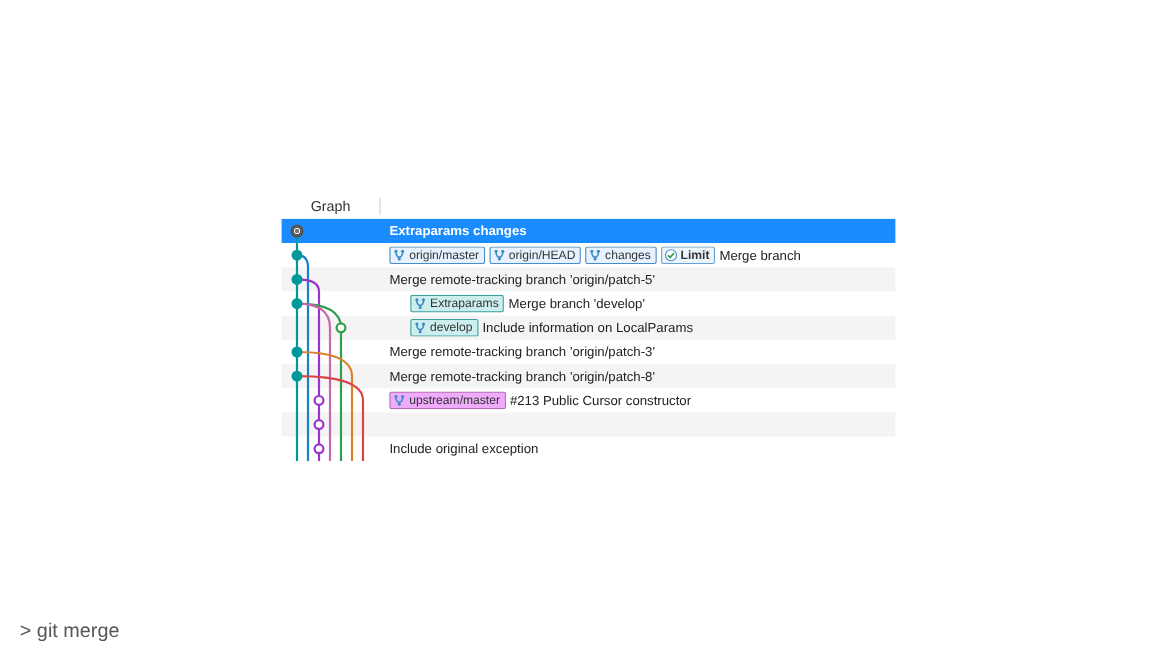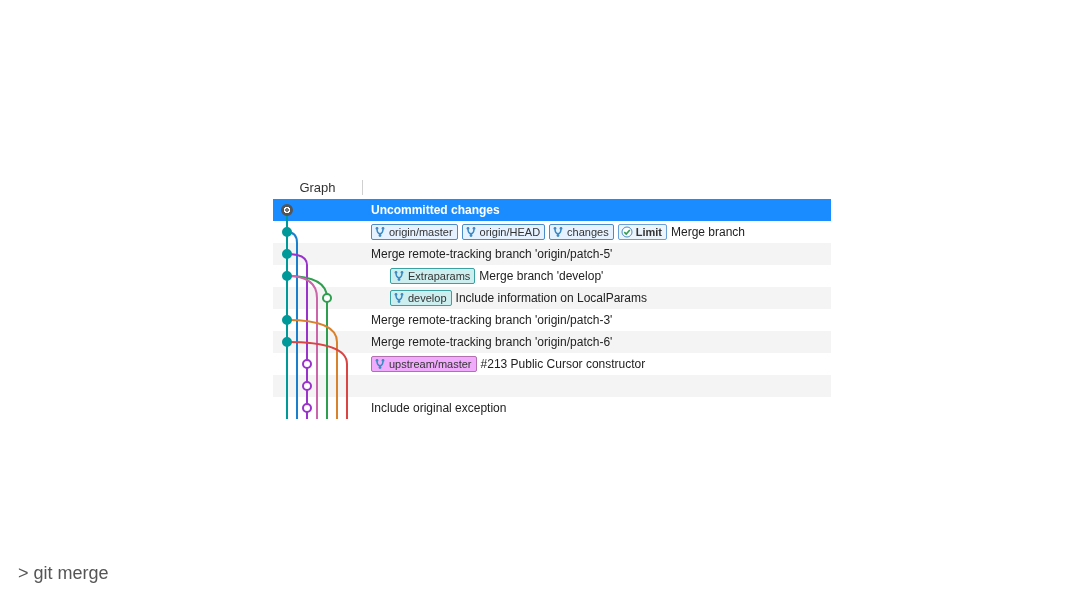--- a/index.html
+++ b/index.html
@@ -9,21 +9,21 @@
     background: #fff;
     width: 1068px;
     height: 600px;
     position: relative;
     overflow: hidden;
   }
 
   
   .panel {
     position: absolute;
-    left: 273px;
+    left: 256px;
     top: 180px;
     width: 558px;
   }
 
   
   .header {
     display: flex;
     font-size: 13px;
     color: #333;
     padding-bottom: 4px;
@@ -144,21 +144,21 @@
 <div class="panel">
   <div class="header">
     <div class="header-graph">Graph</div>
   </div>
   <div class="rows" id="rows" style="position: relative;">
   <div class="row selected">
         <div class="graph-cell">
           <div class="node working" style="left: 14px; color: rgb(85, 85, 85); border-color: rgb(85, 85, 85);"></div>
         </div>
         <div class="desc-cell">
-          <span class="msg">Uncommitted changes</span>
+          <span class="msg">Extraparams changes</span>
         </div>
       </div>
       <div class="row">
         <div class="graph-cell">
           <div class="node filled" style="left: 14px; color: rgb(0, 153, 153); border-color: rgb(0, 153, 153);"></div>
         </div>
         <div class="desc-cell">
           <span class="ref blue">
             <span class="ref-icon">
               <svg width="12" height="12" viewBox="0 0 12 12">
@@ -256,21 +256,21 @@
         </div>
         <div class="desc-cell">
           <span class="msg">Merge remote-tracking branch 'origin/patch-3'</span>
         </div>
       </div>
       <div class="row">
         <div class="graph-cell">
           <div class="node filled" style="left: 14px; color: rgb(0, 153, 153); border-color: rgb(0, 153, 153);"></div>
         </div>
         <div class="desc-cell">
-          <span class="msg">Merge remote-tracking branch 'origin/patch-6'</span>
+          <span class="msg">Merge remote-tracking branch 'origin/patch-8'</span>
         </div>
       </div>
       <div class="row">
         <div class="graph-cell">
           <div class="node" style="left: 34px; color: rgb(153, 51, 204); border-color: rgb(153, 51, 204);"></div>
         </div>
         <div class="desc-cell">
           <span class="ref pink">
             <span class="ref-icon">
               <svg width="12" height="12" viewBox="0 0 12 12">

